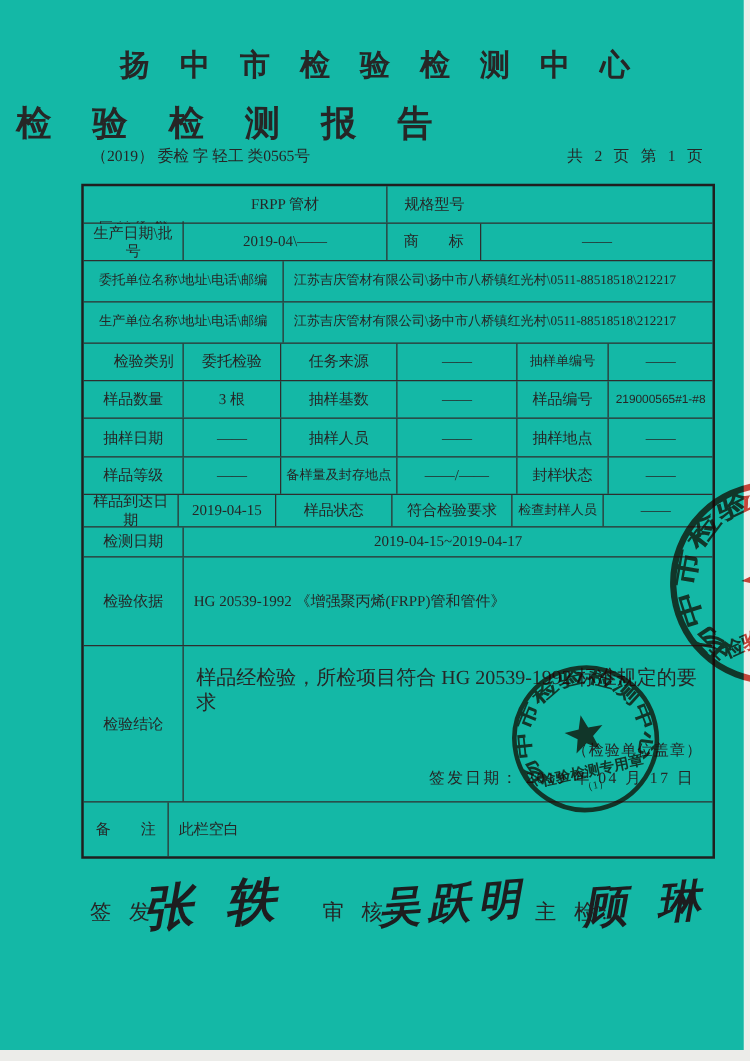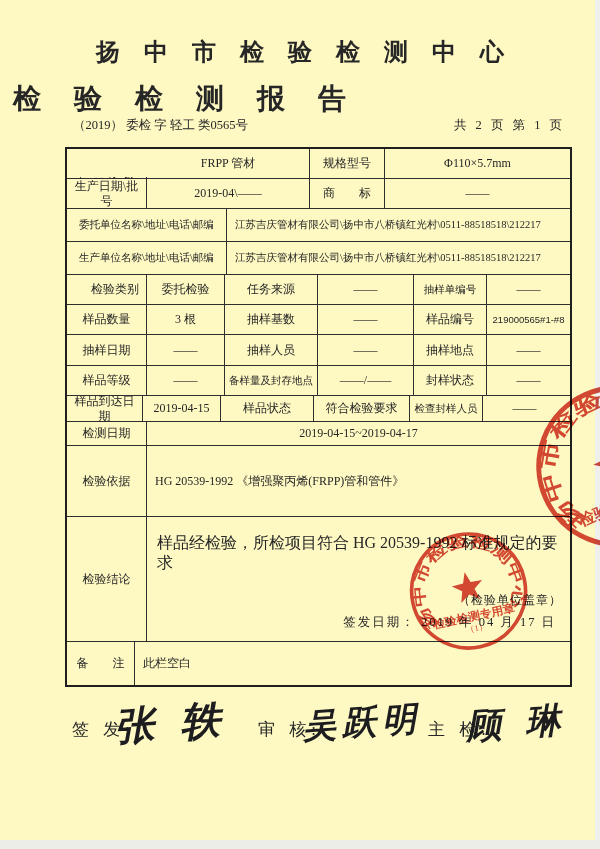--- a/index.html
+++ b/index.html
@@ -1,16 +1,16 @@
 <!DOCTYPE html>
 <html><head>
 <meta charset="utf-8">
 <style>
   html,body{margin:0;padding:0;}
-  .page{position:relative;width:600px;height:849px;background:#fef9c3;overflow:hidden;
+  .page{position:relative;width:600px;height:849px;background:#14b8a6;overflow:hidden;
         font-family:"Liberation Serif",serif;color:#262626;}
   .scan-edge-right{position:absolute;right:0;top:0;width:5px;height:100%;background:#efefec;}
   .scan-edge-bottom{position:absolute;left:0;bottom:0;width:100%;height:9px;background:#ecece9;}
   .title1{position:absolute;top:36px;left:0;width:100%;text-align:center;
           font-size:24px;font-weight:bold;letter-spacing:9px;text-indent:9px;}
   .title2{position:absolute;top:80px;left:0;width:100%;
           font-size:28px;font-weight:bold;letter-spacing:13px;text-indent:13px;}
   .meta-row{position:absolute;top:117px;left:73px;width:492px;display:flex;
             justify-content:space-between;font-size:12.5px;}
   .meta-right{letter-spacing:3px;}
@@ -49,21 +49,20 @@
   <div class="meta-row">
     <span class="meta-left">（2019） 委检 字 轻工 类0565号</span>
     <span class="meta-right">共 2 页 第 1 页</span>
   </div>
 
   <div class="report-table" id="report-table">
       <div class="trow" style="height: 30px;">
         <div class="cell" style="width: 80px; margin-top: 28px;">产 品 名 称</div>
         <div class="cell" style="width: 163px;">FRPP 管材</div>
         <div class="cell" style="width: 75px;">规格型号</div>
-        <div class="cell" style="width: 185px;">Φ110×5.7mm</div>
       </div>
       <div class="trow" style="height: 30px;">
         <div class="cell" style="width: 80px;">生产日期\批号</div>
         <div class="cell" style="width: 163px;">2019-04\——</div>
         <div class="cell" style="width: 75px;">商　　标</div>
         <div class="cell" style="width: 185px;">——</div>
       </div>
       <div class="trow" style="height: 33px;">
         <div class="cell small" style="width: 160px;">委托单位名称\地址\电话\邮编</div>
         <div class="cell left small" style="width: 343px;">江苏吉庆管材有限公司\扬中市八桥镇红光村\0511-88518518\212217</div>

